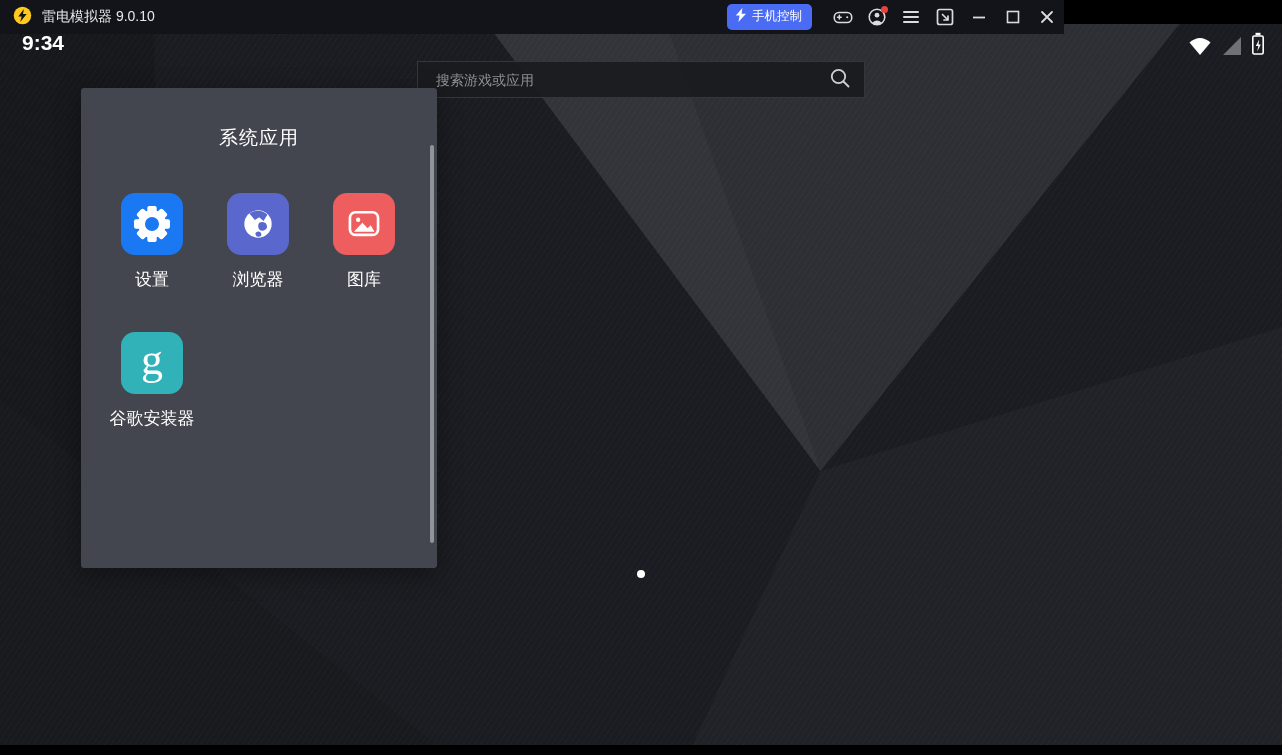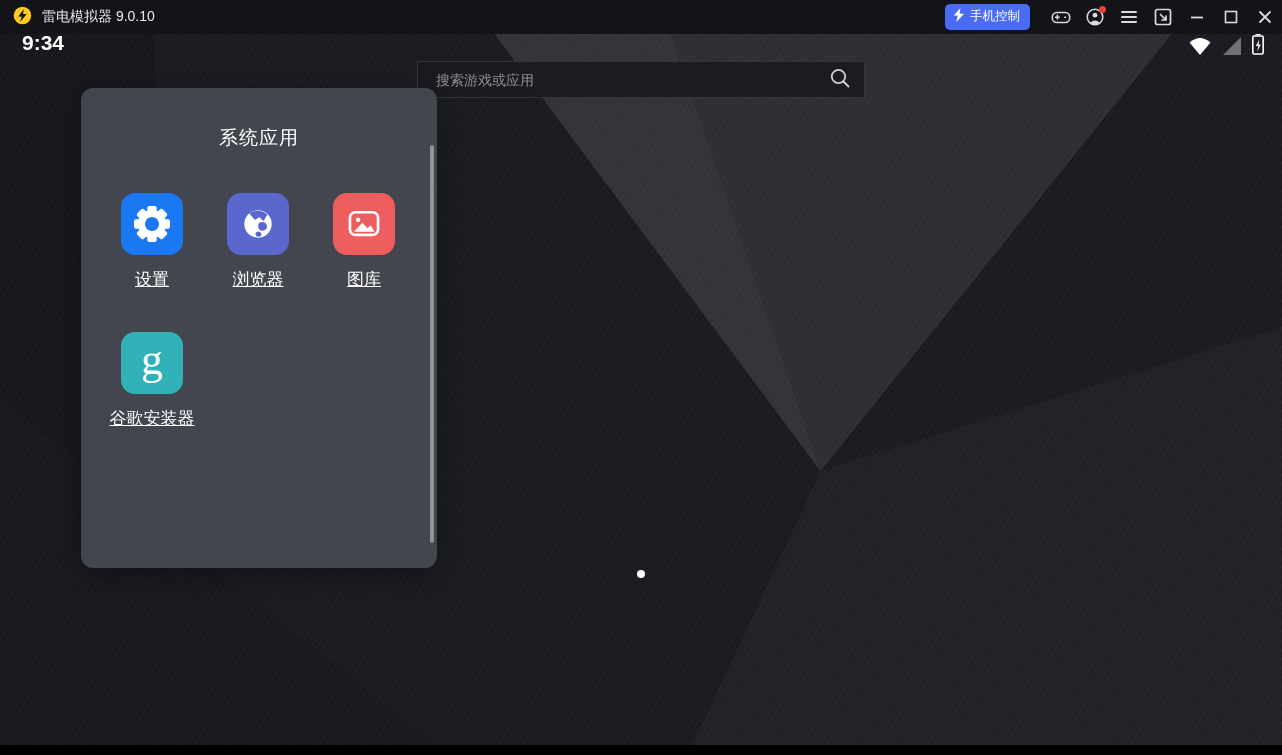--- a/index.html
+++ b/index.html
@@ -1,20 +1,20 @@
 <!DOCTYPE html>
 <html><head>
 <meta charset="utf-8">
 <style>
   html,body{margin:0;padding:0;background:#000;}
   body{width:1282px;height:755px;position:relative;overflow:hidden;
        font-family:"Liberation Sans","DejaVu Sans",sans-serif;
        -webkit-font-smoothing:antialiased;}
   
-  .titlebar{position:absolute;top:0;left:0;width:1282px;height:34px;background:#131419;
+  .titlebar{position:absolute;top:0;left:0;width:1064px;height:34px;background:#131419;
             display:flex;align-items:center;justify-content:space-between;z-index:50;}
   .tb-left{display:flex;align-items:center;padding-left:12px;gap:9px;}
   .tb-title{color:#e7e8ea;font-size:14px;}
   .tb-right{display:flex;align-items:center;height:34px;}
   .phone-ctrl{display:flex;gap:5px;background:#4a6cf5;color:#fff;
               font-size:12.5px;padding:4px 10px 5px 8px;border-radius:5px;margin-right:14px;cursor:pointer;}
   .tb-btn{width:34px;height:34px;display:flex;align-items:center;justify-content:center;
           color:#d9dbe0;cursor:pointer;position:relative;}
   .tb-btn svg{display:block;}
   .red-dot{position:absolute;top:6px;right:6px;width:7px;height:7px;border-radius:50%;background:#e8433b;}
@@ -32,27 +32,27 @@
   .status{position:absolute;right:16px;top:8px;display:flex;align-items:flex-end;gap:8px;z-index:10;}
   
   .searchbar{position:absolute;left:417px;top:37px;width:448px;height:37px;z-index:10;
              background:rgba(26,27,30,0.92);border:1px solid #35363a;box-sizing:border-box;
              display:flex;align-items:center;padding:0 12px 0 16px;}
   .searchbar input{flex:1;background:transparent;border:none;outline:none;color:#ddd;
                    font-size:14px;font-family:inherit;}
   .searchbar input::placeholder{color:#8f9093;}
   
   .panel{position:absolute;left:81px;top:64px;width:356px;height:480px;background:#43464e;
-         border-radius:12px;z-index:20;box-shadow:0 6px 24px rgba(0,0,0,0.35);}
+         border-radius:3px;z-index:20;box-shadow:0 6px 24px rgba(0,0,0,0.35);}
   .panel-title{text-align:center;padding-top:37px;color:#fff;font-size:19px;letter-spacing:1px;}
   .app-grid{position:absolute;left:18px;top:105px;width:322px;display:flex;flex-wrap:wrap;row-gap:41px;}
   .tile{width:106px;display:flex;flex-direction:column;align-items:center;cursor:pointer;}
   .appicon{width:62px;height:62px;border-radius:14px;display:flex;align-items:center;
            justify-content:center;overflow:hidden;position:relative;}
-  .tile .label{margin-top:13px;color:#fff;font-size:17px;white-space:nowrap;text-decoration:underline;}
+  .tile .label{margin-top:13px;color:#fff;font-size:17px;white-space:nowrap;}
   .g-letter{font-family:"Liberation Serif","DejaVu Serif",serif;color:#fff;font-size:44px;
             line-height:1;margin-top:-6px;}
   .scrollbar{position:absolute;right:3px;top:57px;width:4px;height:398px;background:#90939a;
              border-radius:2px;cursor:pointer;}
   .page-dot{position:absolute;left:637px;top:546px;width:8px;height:8px;border-radius:50%;
             background:#fff;z-index:10;}
 </style>
 </head>
 <body>
 

